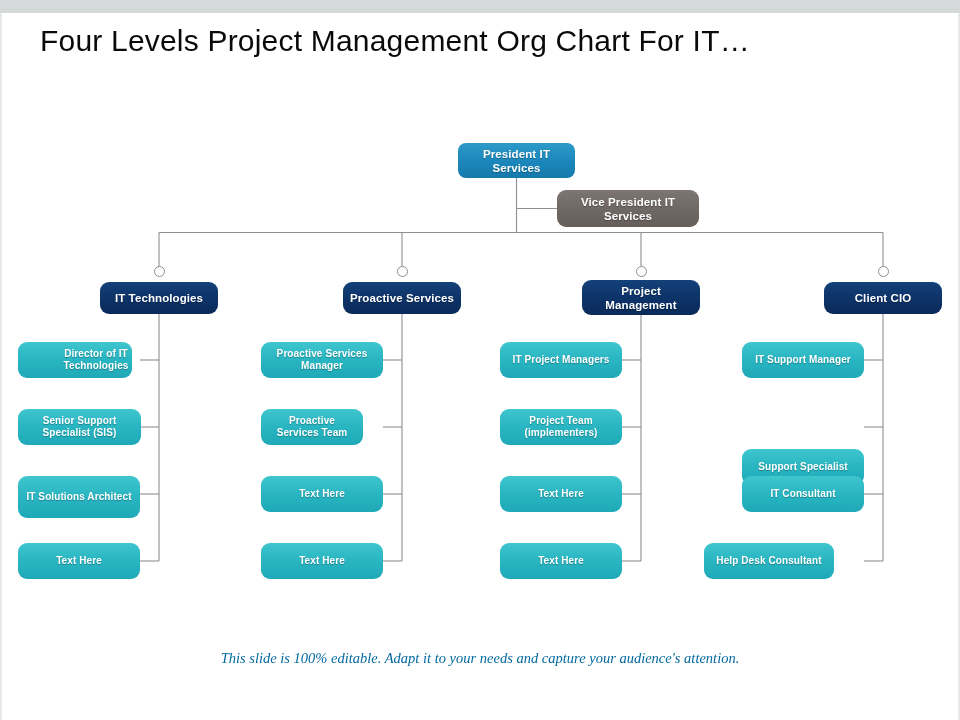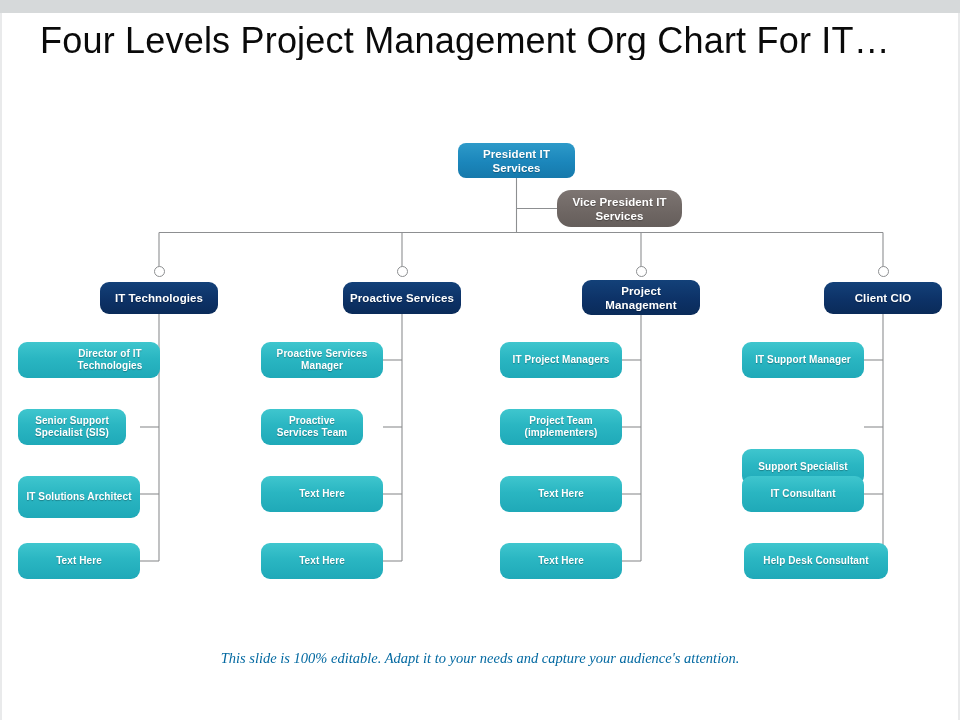--- a/index.html
+++ b/index.html
@@ -39,21 +39,21 @@
     width: 2px; height: 707px;
     background: #e9eaeb;
   }
 
   
   .slide-title {
     position: absolute;
     left: 40px;
     top: 22px;
     width: 890px;
-    font-size: 36px;
+    font-size: 30px;
     line-height: 38px;
     font-weight: 400;
     color: #0a0a0a;
     letter-spacing: 0.2px;
     white-space: nowrap;
     overflow: hidden;
   }
 
   
   .chart {
@@ -180,52 +180,52 @@
         <path d="M883 313 L883 561"></path>
         <path d="M883 360 L864 360"></path>
         <path d="M883 427 L864 427"></path>
         <path d="M883 494 L864 494"></path>
         <path d="M883 561 L864 561"></path>
       </g>
     </svg>
 
     <div class="node node-president" style="left:458px; top:143px; width:117px; height:35px;">President IT Services</div>
 
-    <div class="node node-vp" style="left:557px; top:190px; width:125px; height:37px;border-radius:14px;">Vice President IT Services</div>
+    <div class="node node-vp" style="left:557px; top:190px; width:142px; height:37px;">Vice President IT Services</div>
 
     <div class="node-dot" style="left:153.5px; top:266px;"></div>
     <div class="node-dot" style="left:396.5px; top:266px;"></div>
     <div class="node-dot" style="left:635.5px; top:266px;"></div>
     <div class="node-dot" style="left:877.5px; top:266px;"></div>
 
     <div class="node node-division" style="left:100px; top:282px; width:118px; height:32px;">IT Technologies</div>
 
     <div class="node node-division" style="left:343px; top:282px; width:118px; height:32px;">Proactive Services</div>
 
     <div class="node node-division" style="left:582px; top:280px; width:118px; height:35px;">Project Management</div>
 
     <div class="node node-division" style="left:824px; top:282px; width:118px; height:32px;">Client CIO</div>
 
-    <div class="node node-leaf" style="left:18px; top:342px; width:142px; height:36px;padding-left:48px;">Director of IT Technologies</div>
-    <div class="node node-leaf" style="left:18px; top:409px; width:108px; height:36px;">Senior Support Specialist (SIS)</div>
+    <div class="node node-leaf" style="left:18px; top:342px; width:114px; height:36px;padding-left:48px;">Director of IT Technologies</div>
+    <div class="node node-leaf" style="left:18px; top:409px; width:123px; height:36px;">Senior Support Specialist (SIS)</div>
     <div class="node node-leaf" style="left:18px; top:476px; width:122px; height:42px;">IT Solutions Architect</div>
     <div class="node node-leaf" style="left:18px; top:543px; width:122px; height:36px;">Text Here</div>
 
     <div class="node node-leaf" style="left:261px; top:342px; width:122px; height:36px;">Proactive Services Manager</div>
     <div class="node node-leaf" style="left:261px; top:409px; width:102px; height:36px;">Proactive Services Team</div>
     <div class="node node-leaf" style="left:261px; top:476px; width:122px; height:36px;">Text Here</div>
     <div class="node node-leaf" style="left:261px; top:543px; width:122px; height:36px;">Text Here</div>
 
     <div class="node node-leaf" style="left:500px; top:342px; width:122px; height:36px;">IT Project Managers</div>
     <div class="node node-leaf" style="left:500px; top:409px; width:122px; height:36px;">Project Team (implementers)</div>
     <div class="node node-leaf" style="left:500px; top:476px; width:122px; height:36px;">Text Here</div>
     <div class="node node-leaf" style="left:500px; top:543px; width:122px; height:36px;">Text Here</div>
 
     <div class="node node-leaf" style="left:742px; top:342px; width:122px; height:36px;">IT Support Manager</div>
     <div class="node node-leaf" style="left:742px; top:409px; width:122px; height:36px;margin-top:40px;">Support Specialist</div>
     <div class="node node-leaf" style="left:742px; top:476px; width:122px; height:36px;">IT Consultant</div>
-    <div class="node node-leaf" style="left:744px; top:543px; width:144px; height:36px;">Help Desk Consultant</div>
+    <div class="node node-leaf" style="left:704px; top:543px; width:130px; height:36px;">Help Desk Consultant</div>
 
   </div>
 
   <div class="footer-note">This slide is 100% editable. Adapt it to your needs and capture your audience's attention.</div>
 
 </div>
 
 </body></html>

